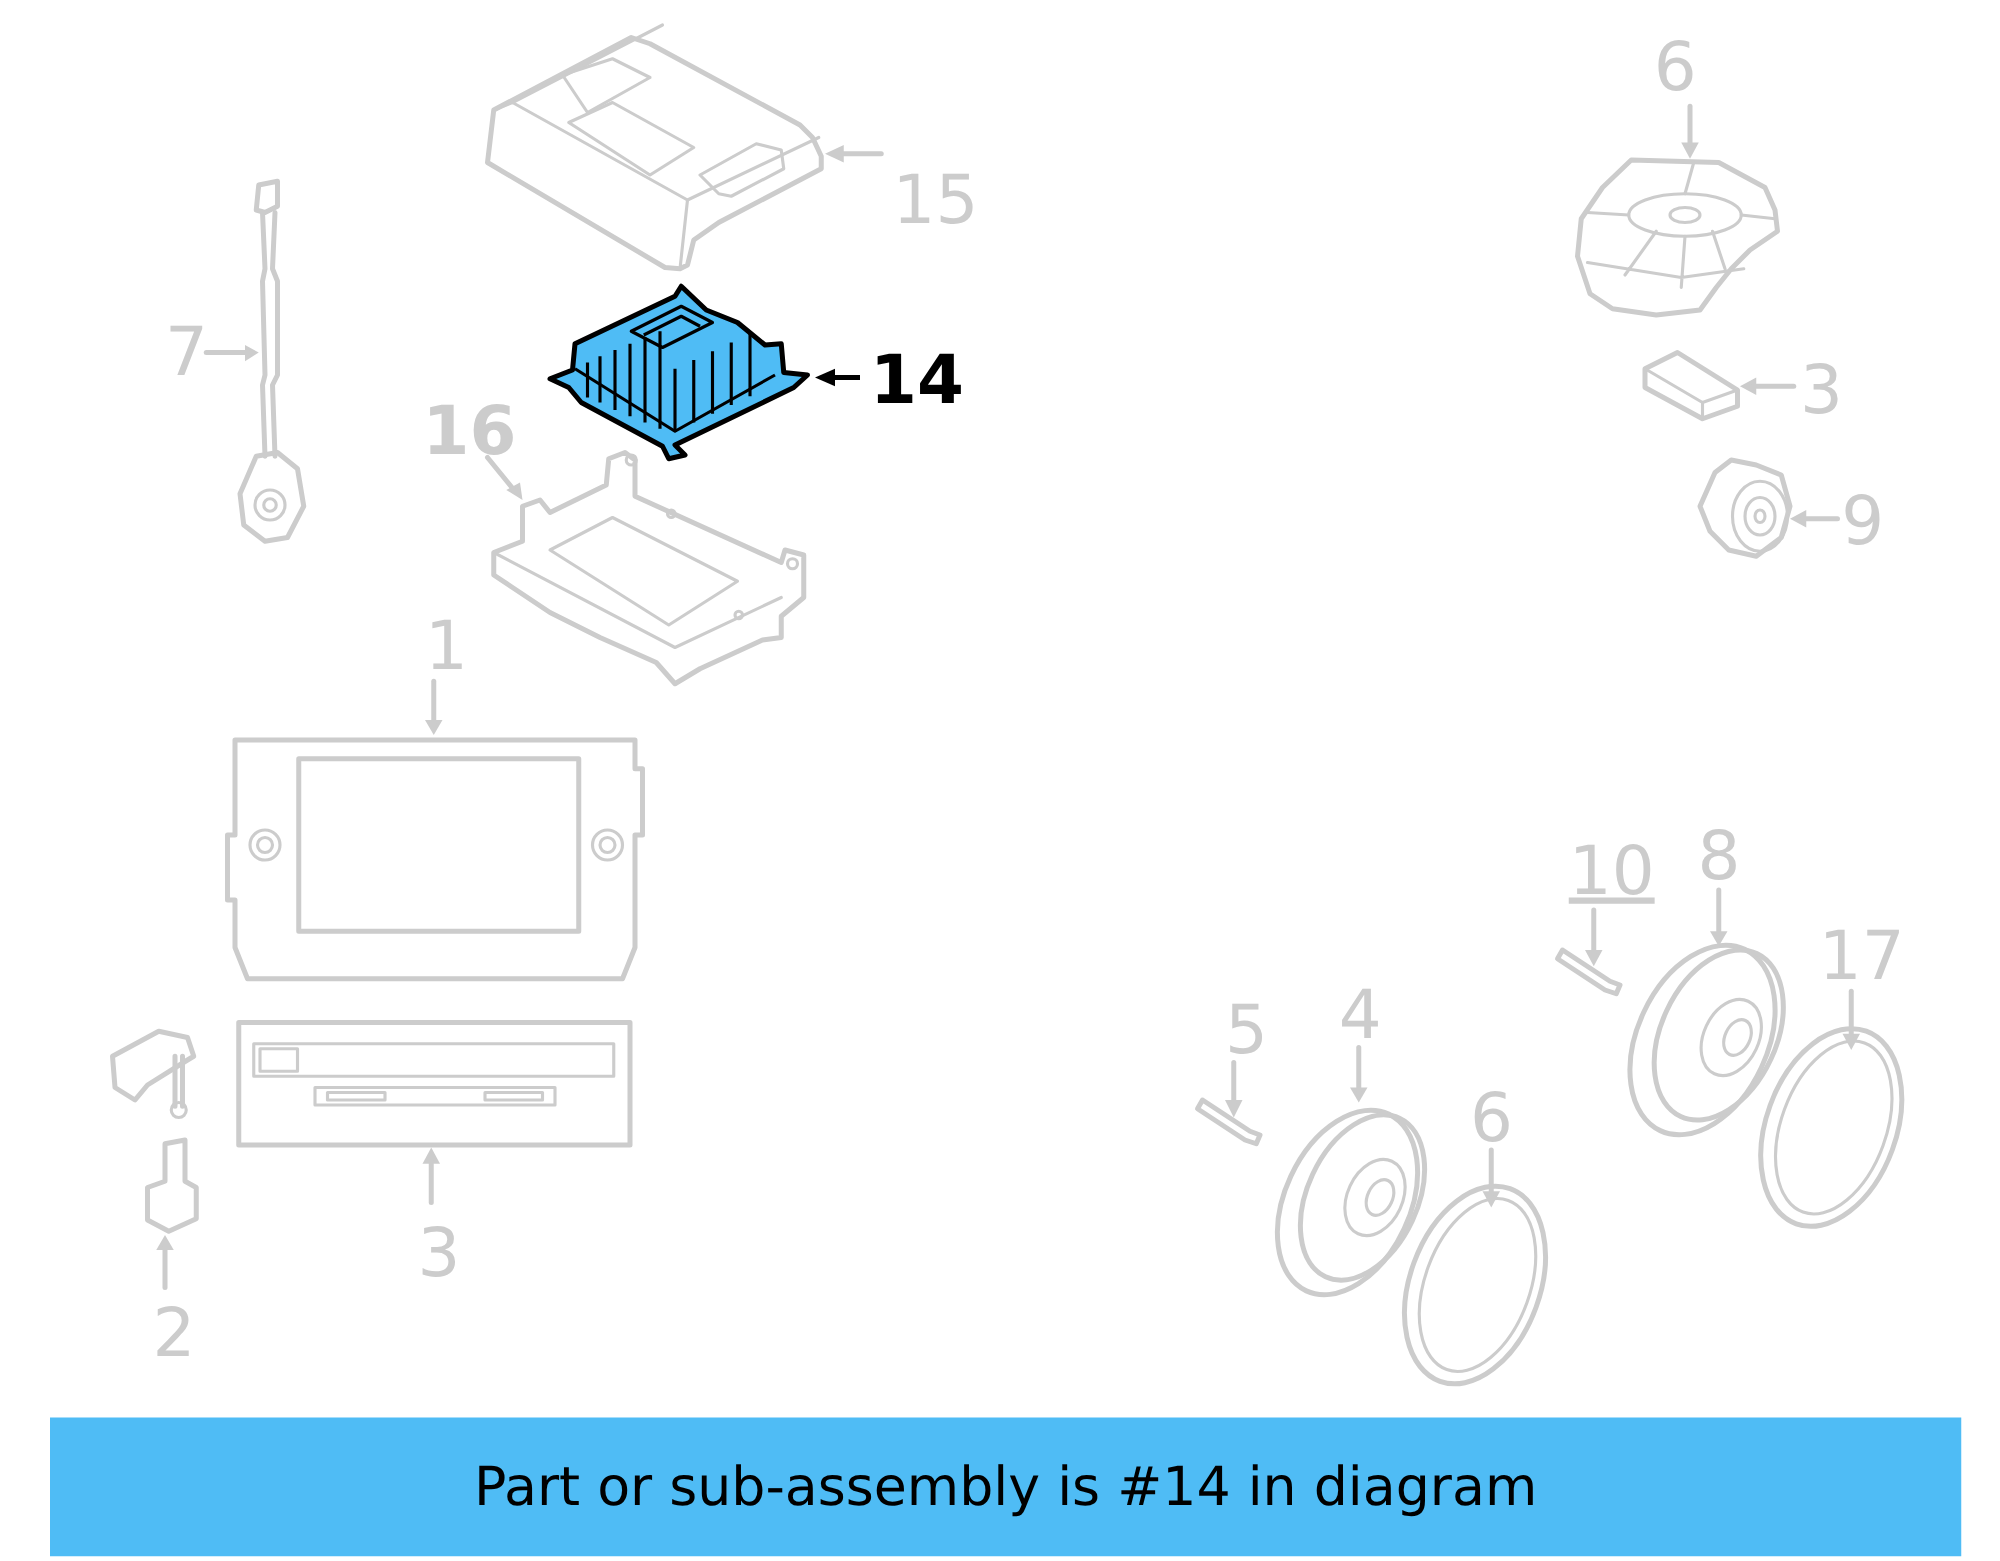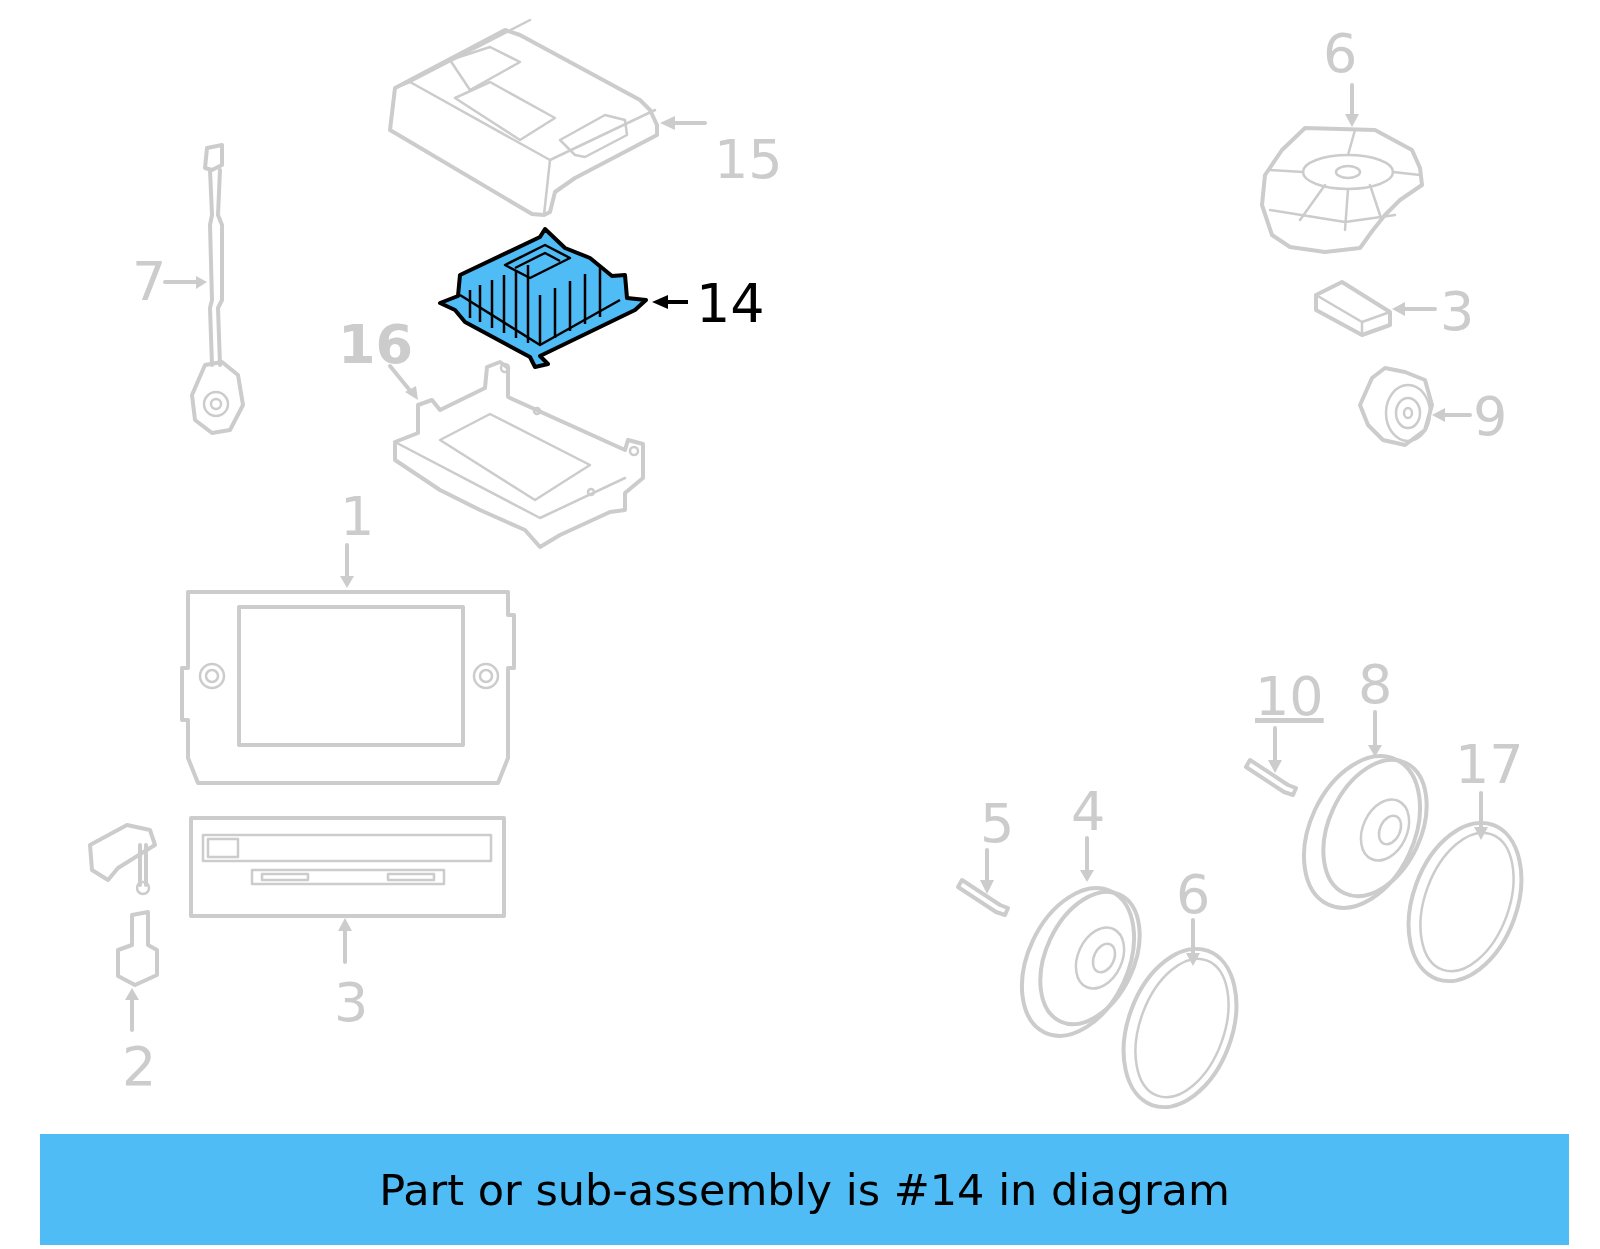--- a/index.html
+++ b/index.html
@@ -176,21 +176,21 @@
 <div class="callout" style="left:1071px;top:785px;">4</div>
 <div class="callout" style="left:980px;top:797px;">5</div>
 <div class="callout" style="left:1176px;top:868px;">6</div>
 <div class="callout" style="left:132px;top:255px;">7</div>
 <div class="callout" style="left:1358px;top:658px;">8</div>
 <div class="callout" style="left:1473px;top:390px;">9</div>
 <div class="callout" style="left:1255px;top:670px;text-decoration:underline;">10</div>
 <div class="callout" style="left:1455px;top:738px;">17</div>
 <div class="callout" style="left:1323px;top:27px;">6</div>
 <div class="callout" style="left:1440px;top:285px;">3</div>
-<div class="callout active" style="left:696px;top:277px;">14</div>
+<div class="callout active" style="left:696px;top:277px;font-weight:bold;">14</div>
 <div class="callout" style="left:714px;top:98px;margin-top:35px;">15</div>
 <div class="callout" style="left:338px;top:318px;font-weight:bold;">16</div>
 
 <div class="banner">
   <div class="banner-line">Part or sub-assembly is #14 in diagram</div>
 </div>
 
 </div>
 
 </body></html>

